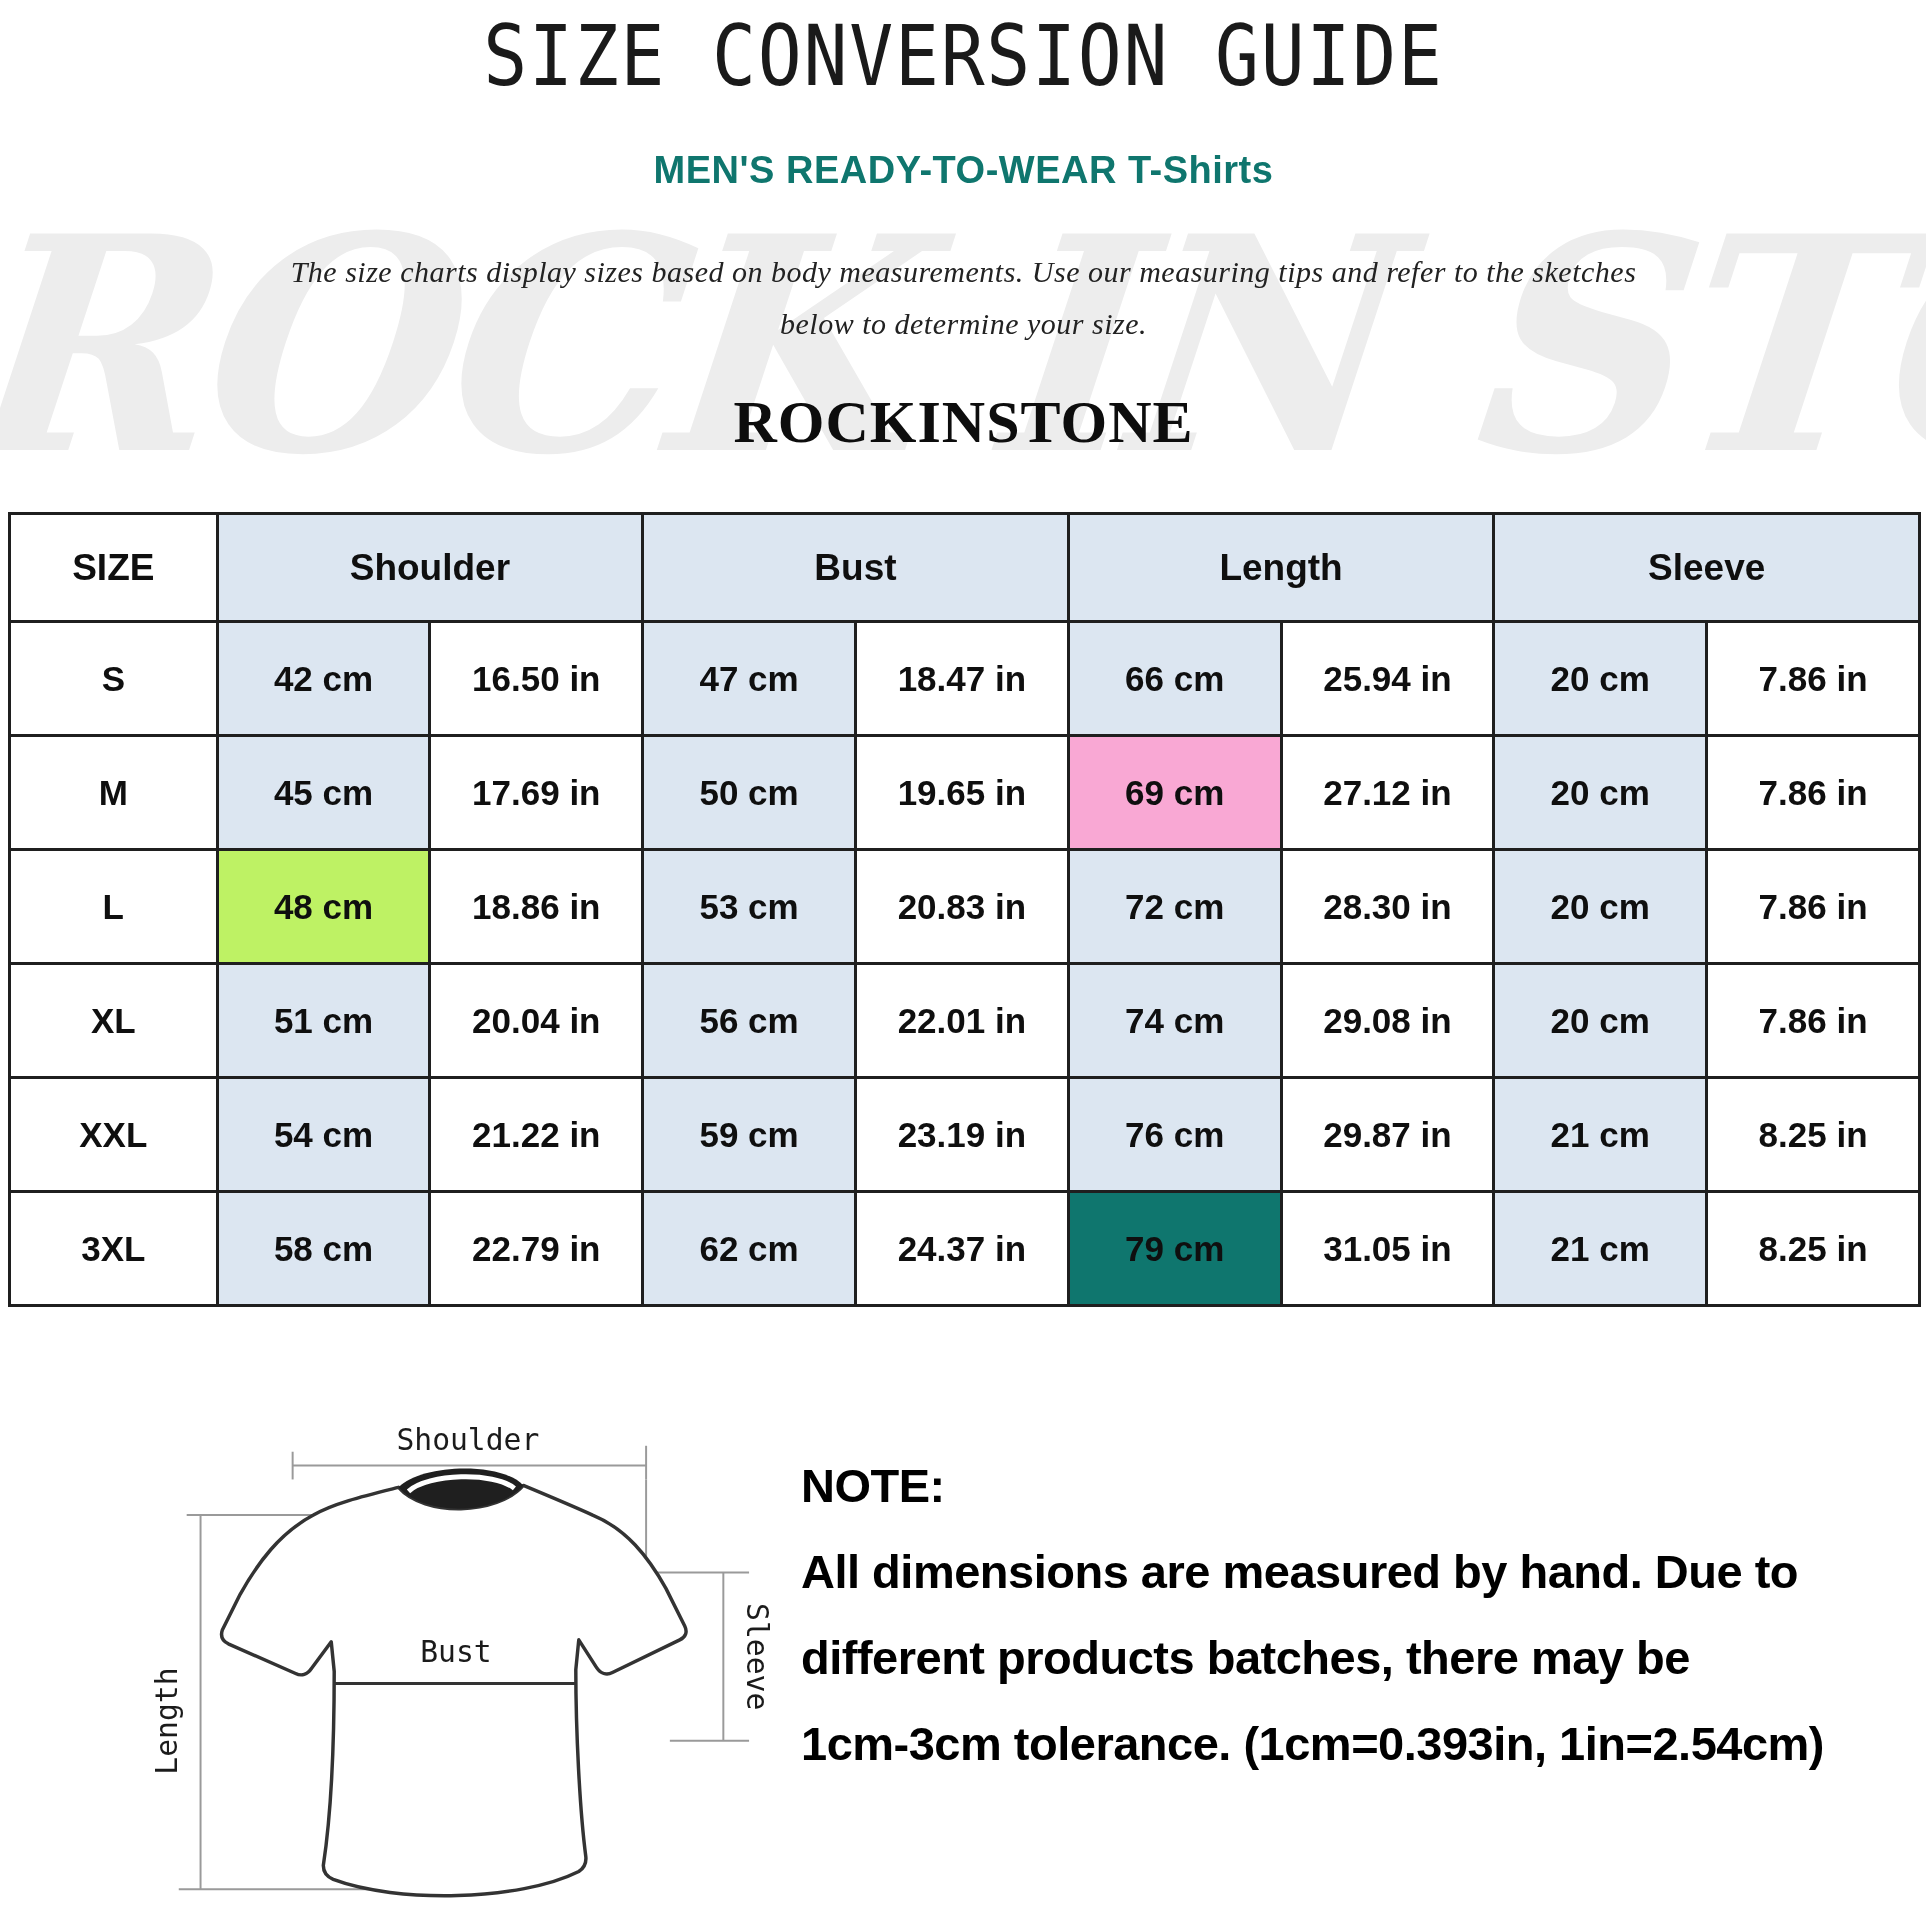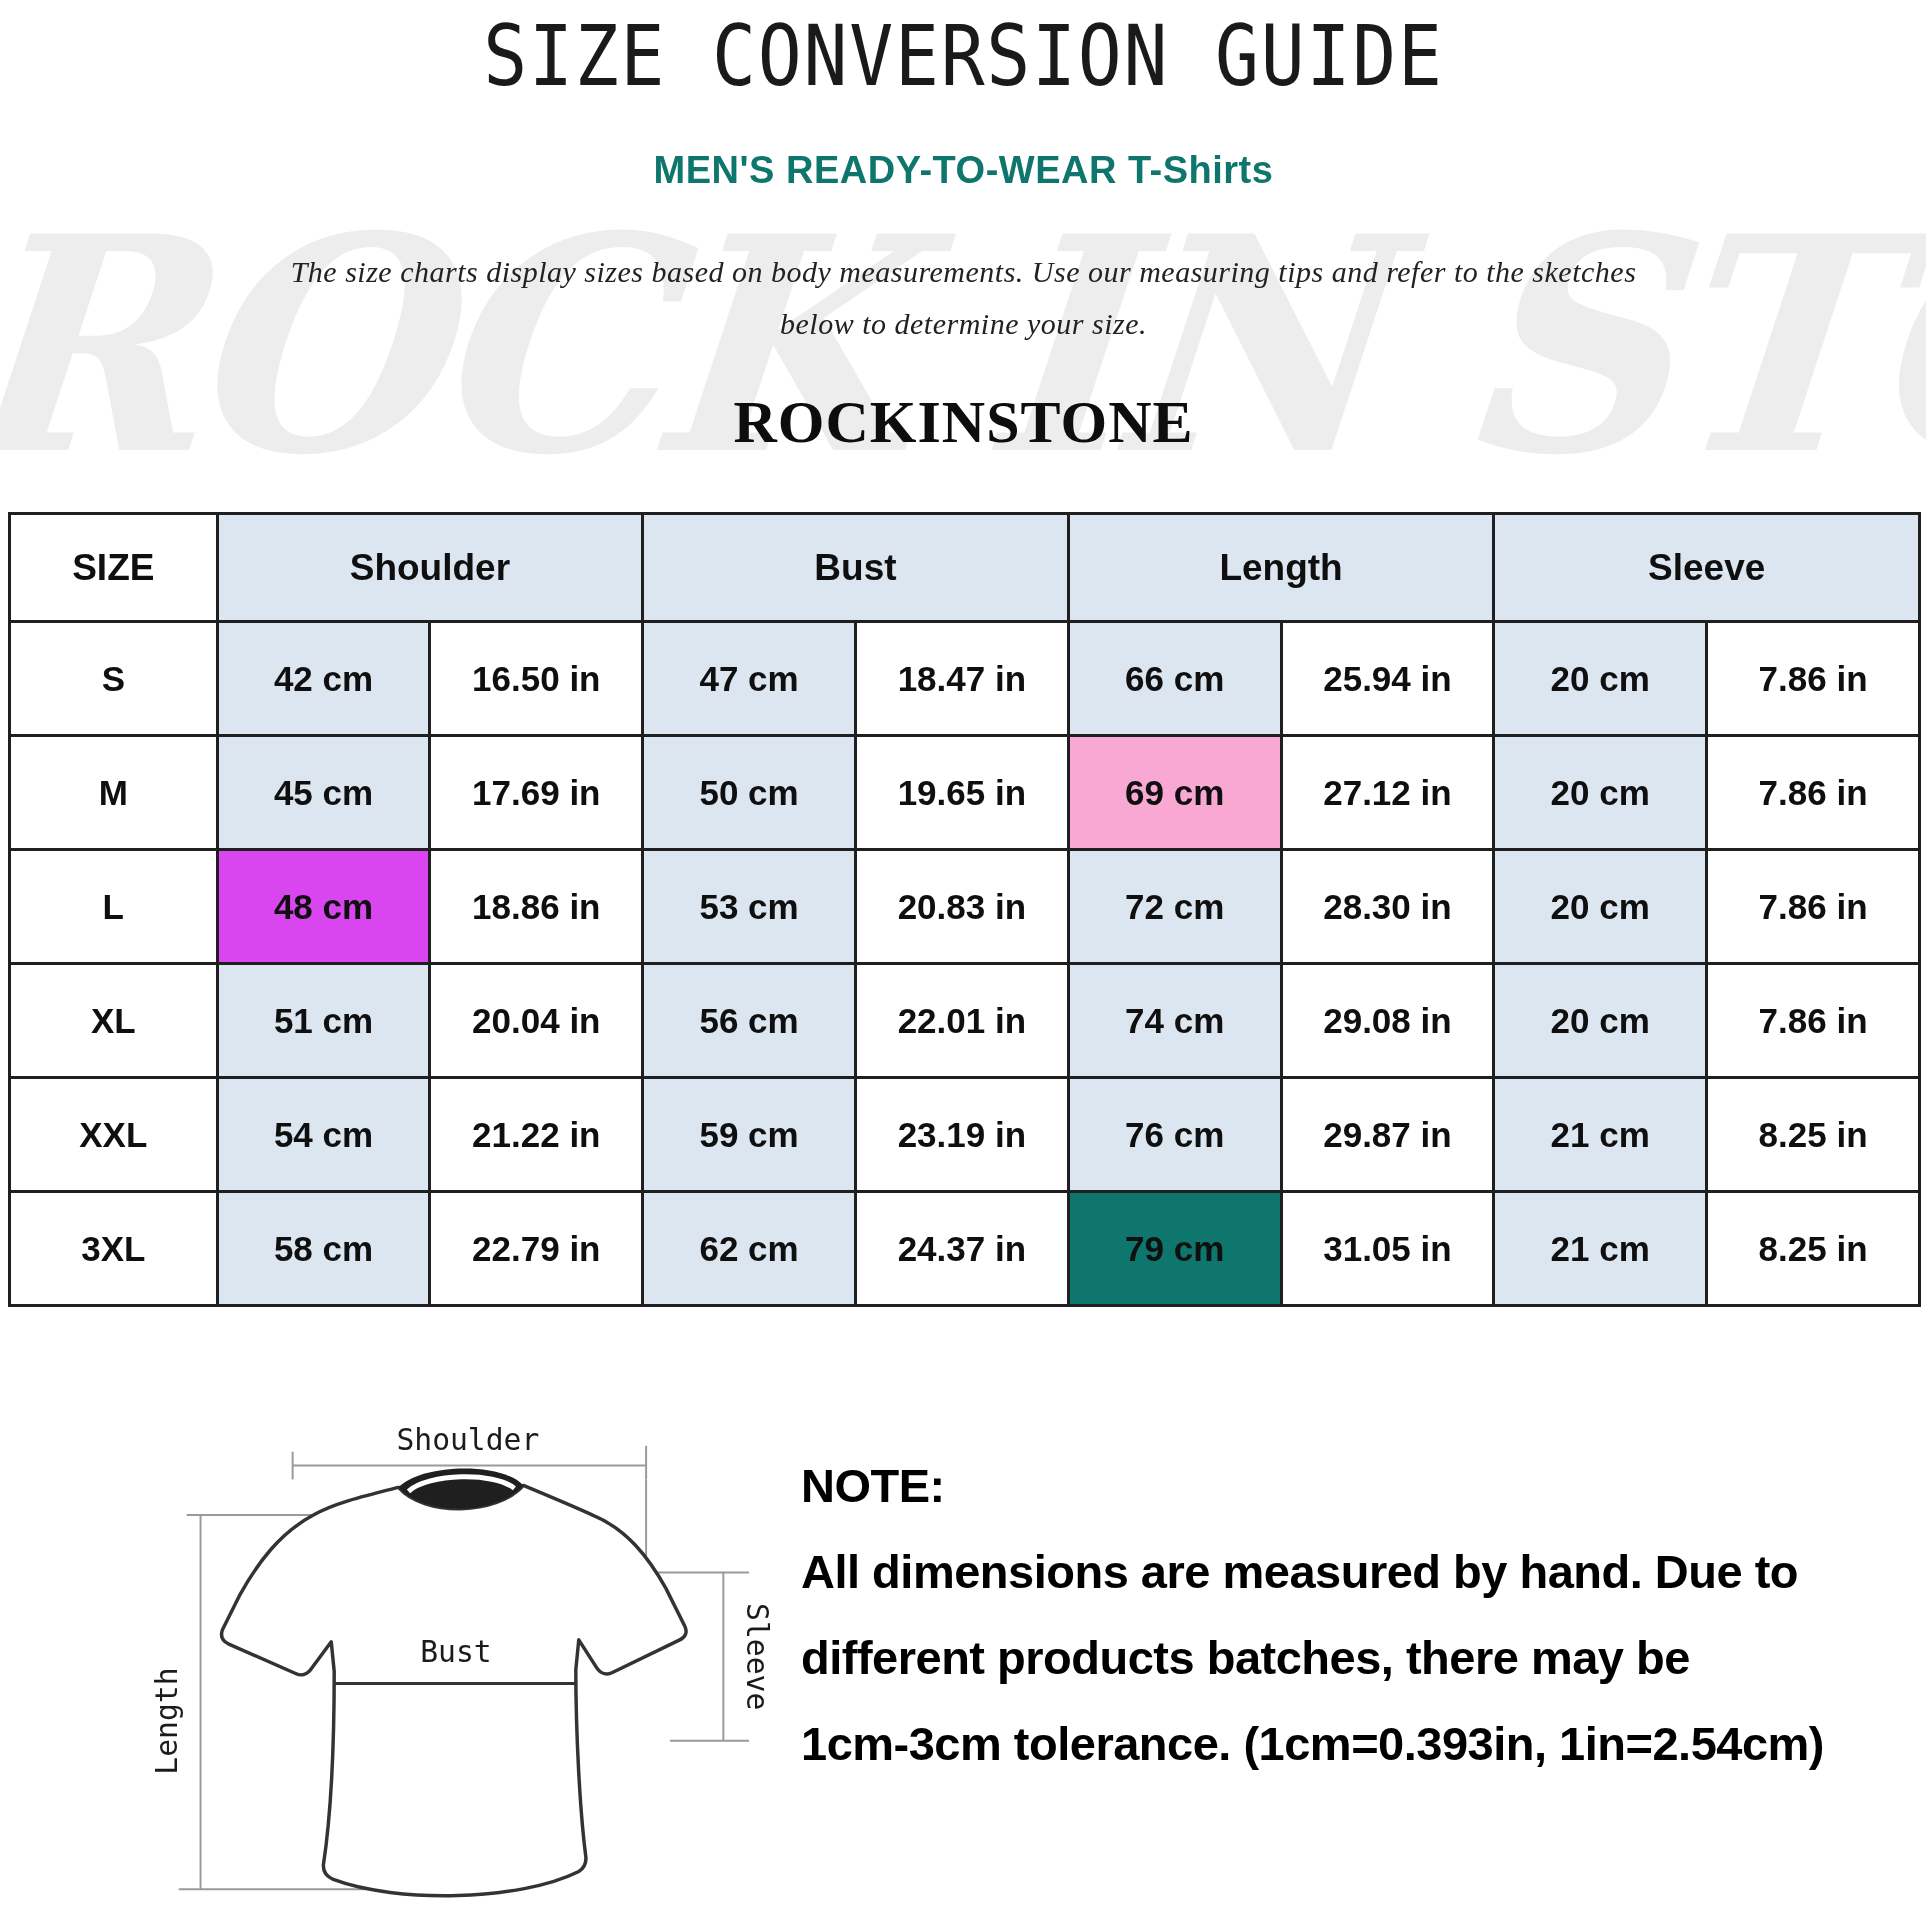--- a/index.html
+++ b/index.html
@@ -122,21 +122,21 @@
         <td class="c-blue" style="background: rgb(220, 230, 241);">50 cm</td>
         <td>19.65 in</td>
         <td class="c-blue" style="background: #f9a8d4;">69 cm</td>
         <td>27.12 in</td>
         <td class="c-blue" style="background: rgb(220, 230, 241);">20 cm</td>
         <td>7.86 in</td>
       </tr>
 
       <tr>
         <td>L</td>
-        <td class="c-blue" style="background: #d946ef;">48 cm</td>
+        <td class="c-blue" style="background: #bef264;">48 cm</td>
         <td>18.86 in</td>
         <td class="c-blue" style="background: rgb(220, 230, 241);">53 cm</td>
         <td>20.83 in</td>
         <td class="c-blue" style="background: rgb(220, 230, 241);">72 cm</td>
         <td>28.30 in</td>
         <td class="c-blue" style="background: rgb(220, 230, 241);">20 cm</td>
         <td>7.86 in</td>
       </tr>
 
       <tr>

